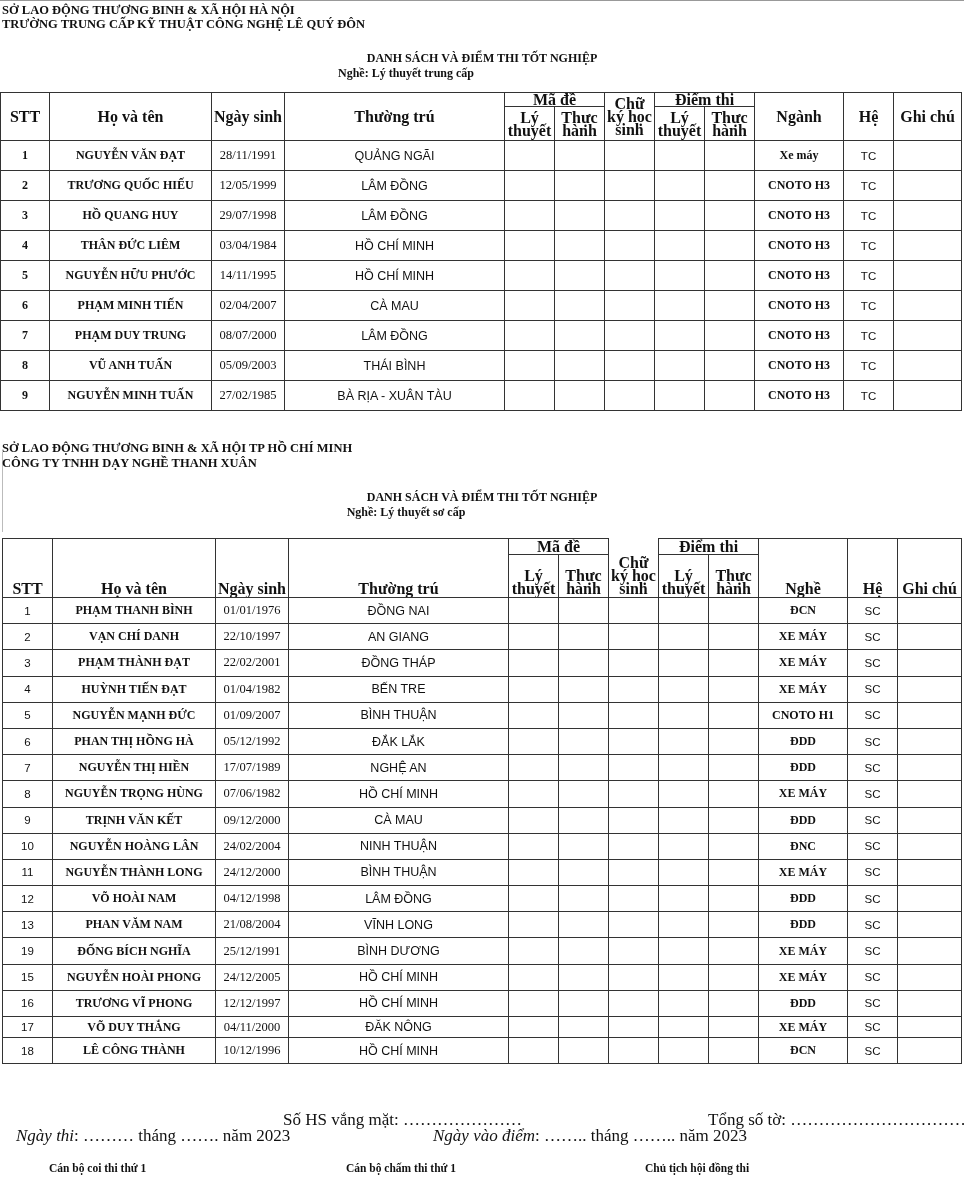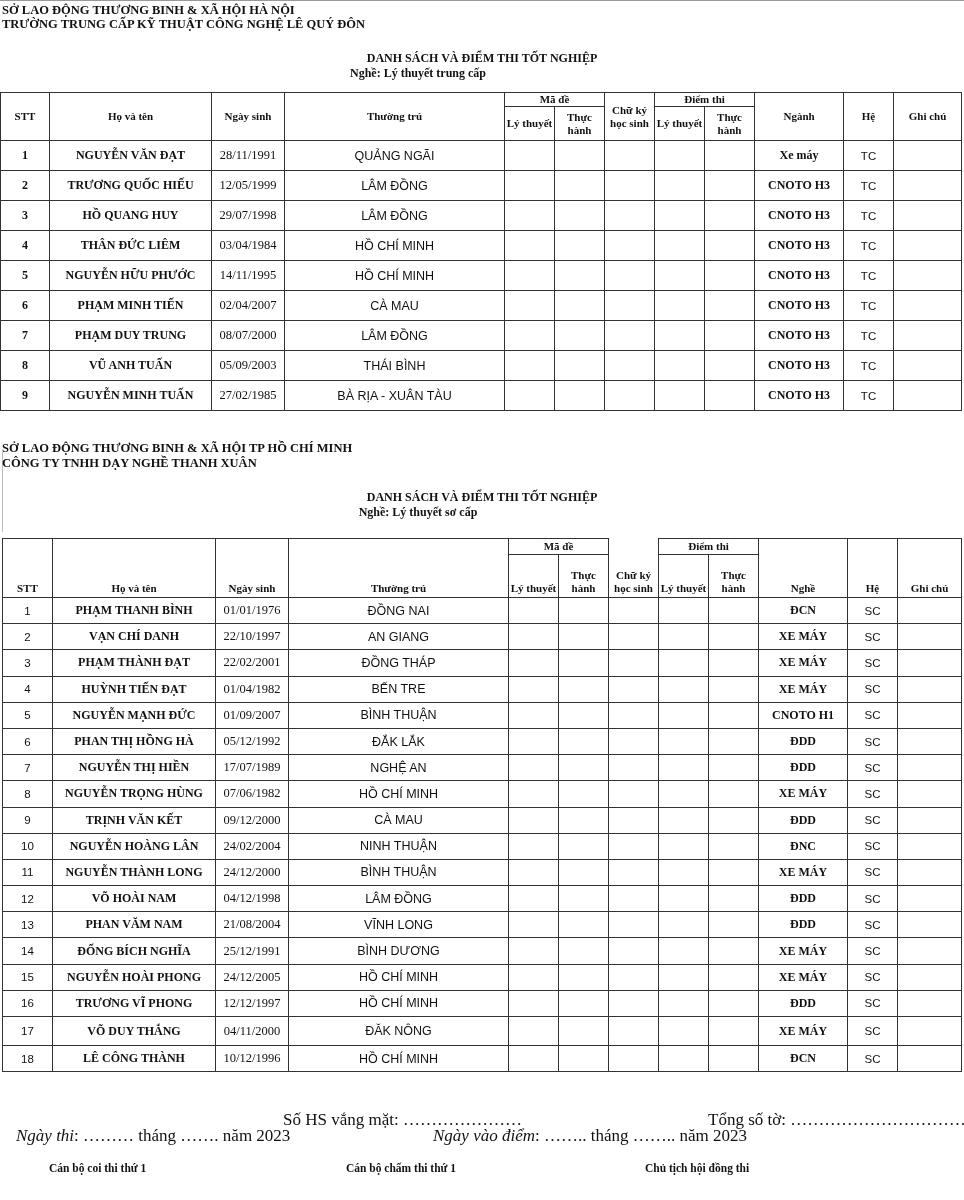--- a/index.html
+++ b/index.html
@@ -3,29 +3,29 @@
 <meta charset="utf-8">
 <style>
   html, body { margin: 0; padding: 0; background: #ffffff; }
   body {
     width: 964px; height: 1200px; position: relative; overflow: hidden;
     font-family: "Liberation Serif", "DejaVu Serif", serif;
     color: #111;
   }
   .org { position: absolute; left: 2px; font-weight: bold; font-size: 12.5px; line-height: 14px; white-space: nowrap; }
   .title { position: absolute; left: 0; width: 964px; text-align: center; font-weight: bold; font-size: 12px; line-height: 15px; }
-  .subtitle { position: absolute; left: 16px; width: 804px; text-align: center; font-weight: bold; font-size: 12px; line-height: 15px; }
+  .subtitle { position: absolute; left: 4px; width: 804px; text-align: center; font-weight: bold; font-size: 12px; line-height: 15px; }
 
   table.grid { position: absolute; border-collapse: collapse; table-layout: fixed; }
   table.grid td, table.grid th {
     border: 1px solid #333;
     padding: 0; text-align: center; vertical-align: middle;
     font-size: 12px; overflow: hidden; white-space: nowrap;
   }
-  table.grid th { font-weight: bold; font-size: 11px; line-height: 13px; }
+  table.grid th { font-weight: bold; font-size: 16px; line-height: 13px; }
   table.grid th.wrap { white-space: normal; }
   table.grid td.name { font-weight: bold; font-family: "Liberation Serif", serif; }
   table.grid td.stt-bold { font-weight: bold; }
   table.grid td.sans { font-family: "Liberation Sans", "DejaVu Sans", sans-serif; font-size: 11.5px; }
   table.grid td.major { font-weight: bold; }
   table.grid td.date { font-family: "Liberation Serif", serif; font-size: 12.5px; }
   table.grid td.addr { font-family: Liberation Sans, sans-serif; font-size: 12.5px; }
   .t2 th.bottom { vertical-align: bottom; padding-bottom: 2px; }
 
   .leftbar { position: absolute; left: 2px; top: 452px; width: 1px; height: 80px; background: #bbb; }
@@ -428,21 +428,21 @@
         <td></td>
         <td></td>
         <td></td>
         <td></td>
         <td></td>
         <td class="major">ĐDD</td>
         <td class="sans">SC</td>
         <td></td>
       </tr>
       <tr style="height: 26.2px;">
-        <td class="sans">14</td>
+        <td class="sans">19</td>
         <td class="name">ĐỐNG BÍCH NGHĨA</td>
         <td class="date">25/12/1991</td>
         <td class="addr">BÌNH DƯƠNG</td>
         <td></td>
         <td></td>
         <td></td>
         <td></td>
         <td></td>
         <td class="major">XE MÁY</td>
         <td class="sans">SC</td>
@@ -469,21 +469,21 @@
         <td class="addr">HỒ CHÍ MINH</td>
         <td></td>
         <td></td>
         <td></td>
         <td></td>
         <td></td>
         <td class="major">ĐDD</td>
         <td class="sans">SC</td>
         <td></td>
       </tr>
-      <tr style="height: 29px;">
+      <tr style="height: 21px;">
         <td class="sans">17</td>
         <td class="name">VÕ DUY THẮNG</td>
         <td class="date">04/11/2000</td>
         <td class="addr">ĐĂK NÔNG</td>
         <td></td>
         <td></td>
         <td></td>
         <td></td>
         <td></td>
         <td class="major">XE MÁY</td>

